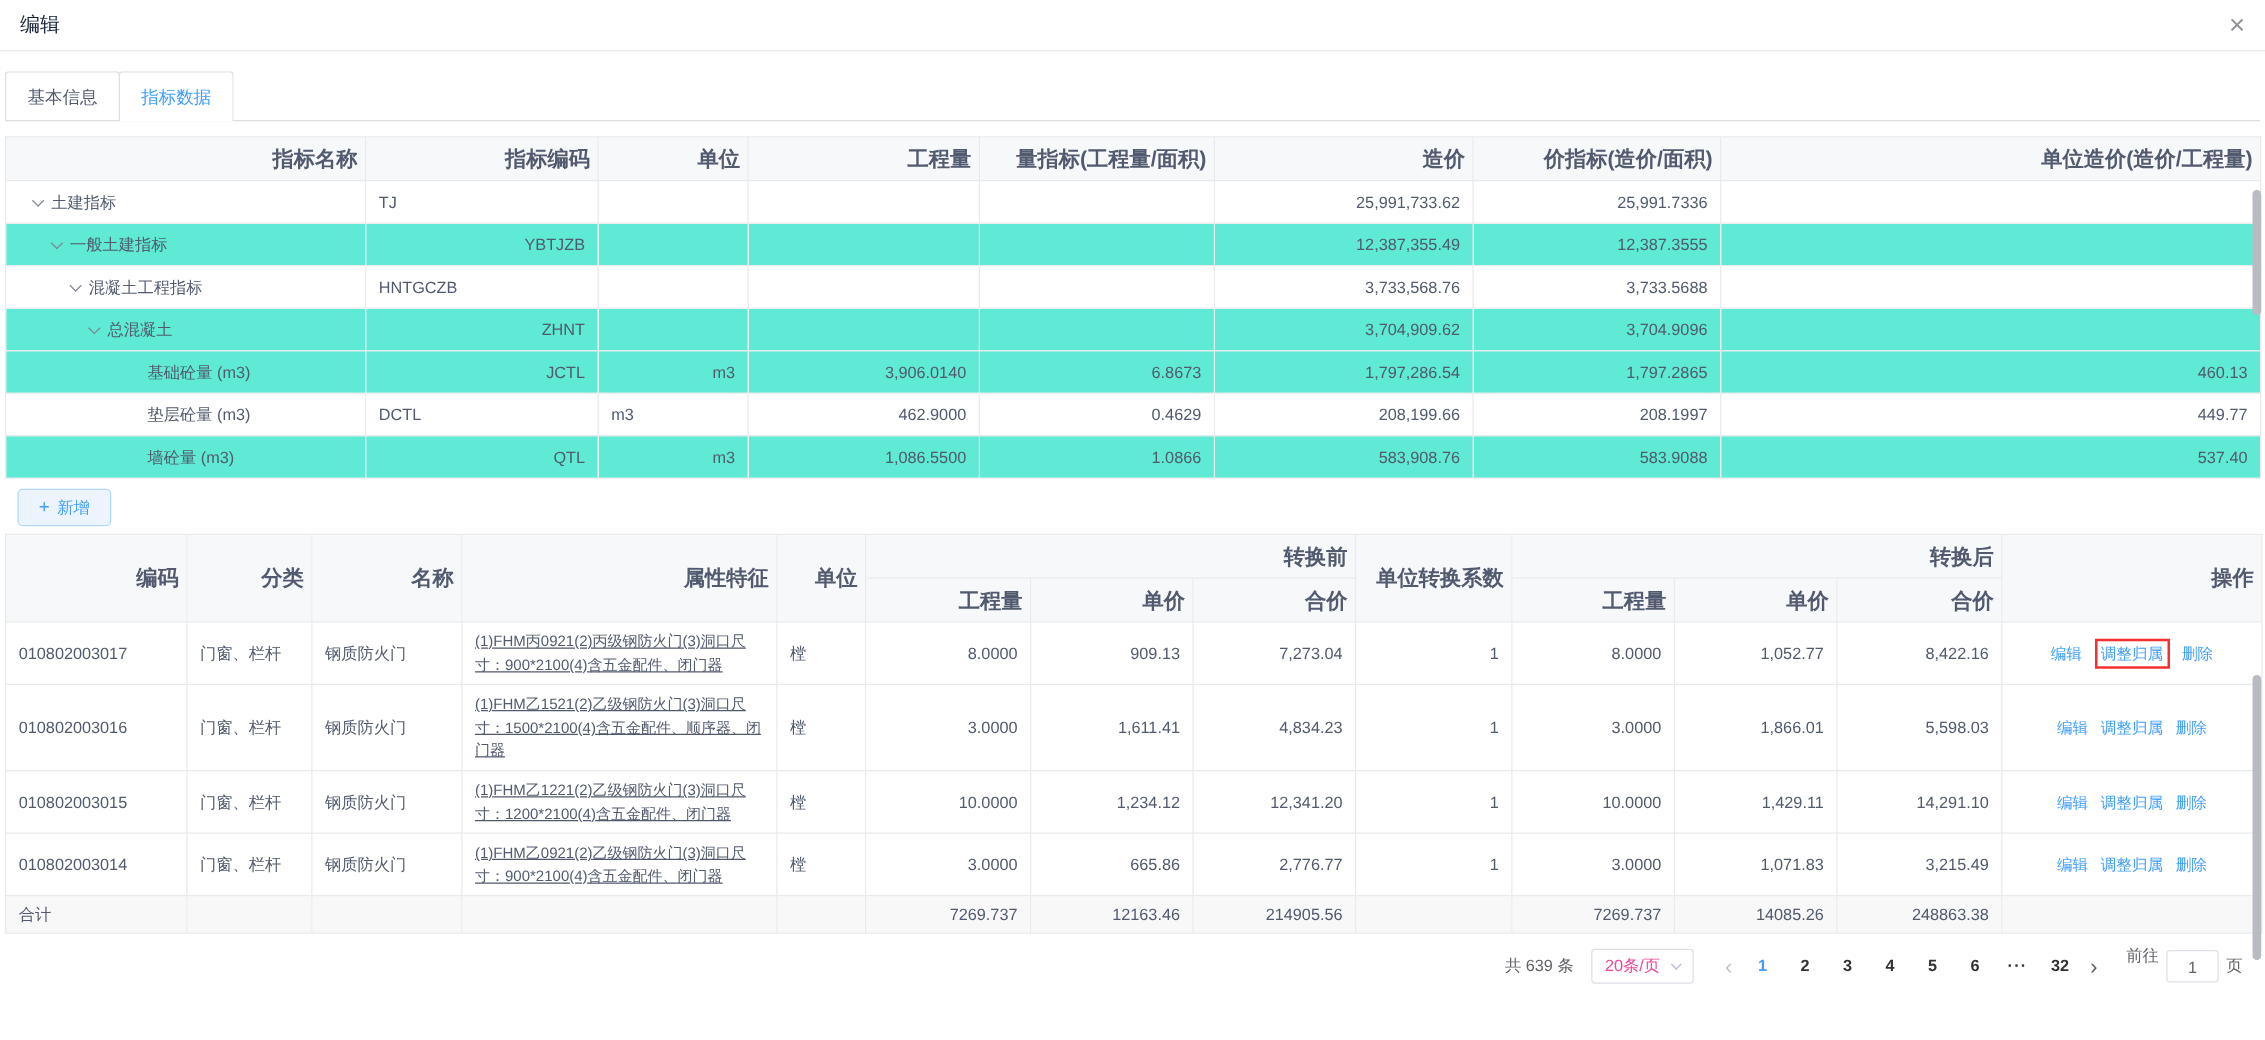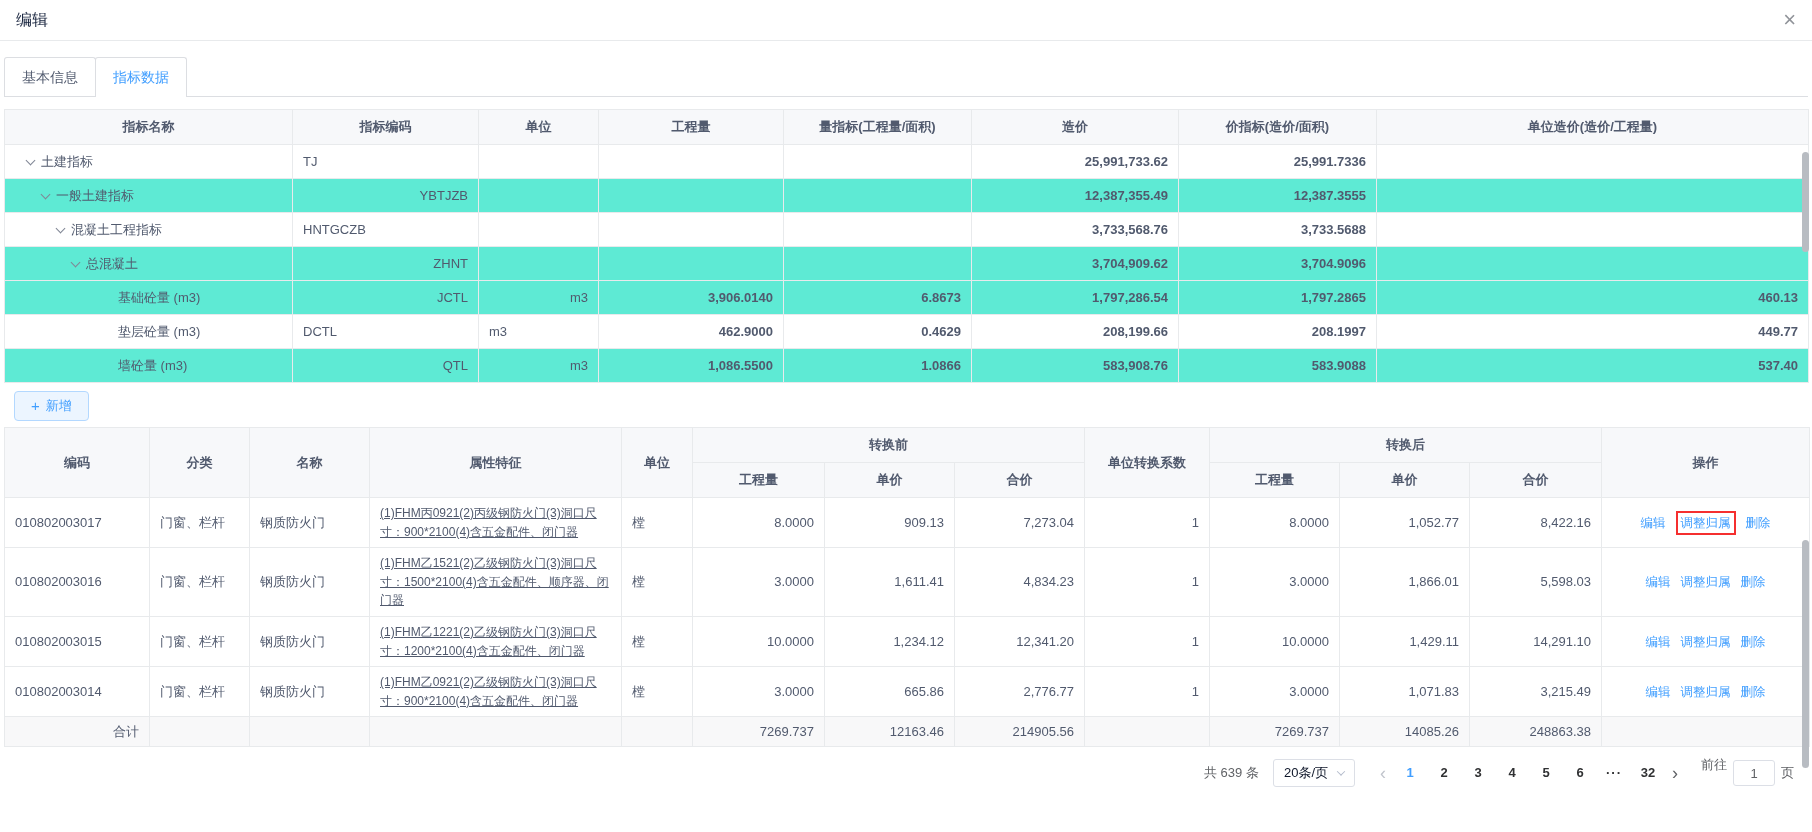--- a/index.html
+++ b/index.html
@@ -17,47 +17,47 @@
   
   .tabs { display:flex; margin-top:16px; border-bottom:1px solid #dcdee2; }
   .tab { height:39px; line-height:38px; padding:0 17px; border:1px solid #dcdee2; border-bottom:none;
     background:#fff; font-size:14px; color:#515a6e; cursor:pointer; border-radius:3px 3px 0 0; position:relative; }
   .tab + .tab { margin-left:-1px; }
   .tab.active { color:#409eff; }
   .tab.active::after { content:''; position:absolute; left:0; right:0; bottom:-1px; height:1px; background:#fff; }
   
   table { border-collapse:collapse; table-layout:fixed; width:1804px; }
   th, td { border:1px solid #e8eaec; overflow:hidden; }
-  th { background:#f7f8fa; font-weight:bold; color:#515a6e; font-size:13px; height:35px; padding:0 6px; text-align:center; }
+  th { background:#f7f8fa; font-weight:bold; color:#515a6e; font-size:17px; height:35px; padding:0 6px; text-align:right; }
   
   .t1 { margin-top:12px; }
   .t1 td { height:34px; padding:0 10px; font-size:13px; background:#fff; }
-  .t1 td.num { text-align:right;font-weight:bold; }
+  .t1 td.num { text-align:right; }
   .t1 tr.stripe td { background:#5eead4;text-align:right; }
   .tree { display:flex; align-items:center; }
   .chev { width:7px; height:7px; border-left:1px solid #808695; border-bottom:1px solid #808695;
     transform:rotate(-45deg); margin-right:7px; margin-bottom:3px; flex:none; }
   
   .add-btn { margin:8px 0 6px 10px; height:30px; padding:0 16px; background:#ecf5ff; border:1px solid #b3d8ff;
     color:#409eff; font-size:13px; border-radius:4px; display:inline-flex; align-items:center; gap:6px;
     cursor:pointer; font-family:inherit; }
   .add-btn .plus { font-size:15px; line-height:1; margin-top:-1px; }
   
   .t2 td { padding:6px 10px; font-size:13px; line-height:1.5; background:#fff; }
   .t2 td.attr { font-size:12px; line-height:1.55;text-decoration:underline; }
   .t2 td.num { text-align:right; }
   .t2 td.actions { text-align:center; padding:6px 2px; white-space:nowrap; }
   .link { color:#409eff; cursor:pointer; margin:0 5px; font-size:12.5px; white-space:nowrap; }
   .link.boxed { border:2px solid #f52f2f; padding:3px 3px; }
-  .t2 tfoot td { background:#f8f8f9; height:30px; padding:0 10px;text-align:right; }
+  .t2 tfoot td { background:#f8f8f9; height:30px; padding:0 10px; }
   
   .pagination { display:flex; align-items:center; justify-content:flex-end; margin-top:9px; padding-right:14px; color:#606266; }
   .pg-total { margin-right:14px; }
   .select { height:28px; border:1px solid #dcdfe6; border-radius:3px; display:inline-flex; align-items:center;
-    padding:0 10px; margin-right:18px; background:#fff; color:#0f172a; cursor:pointer; }
+    padding:0 10px; margin-right:18px; background:#fff; color:#ec4899; cursor:pointer; }
   .sel-chev { width:6px; height:6px; border-left:1px solid #b4bccc; border-bottom:1px solid #b4bccc;
     transform:rotate(-45deg) translate(1px,-1px); display:inline-block; margin-left:10px; }
   .pg-arrow { background:none; border:none; font-size:18px; padding:0 7px; cursor:pointer; line-height:28px; font-family:inherit; }
   .pg-arrow.prev { color:#c0c4cc; }
   .pg-arrow.next { color:#606266; }
   #page-list { list-style:none; display:flex; margin:0; padding:0; }
   #page-list li { min-width:30px; height:28px; line-height:28px; text-align:center; font-weight:600;
     color:#303133; cursor:pointer; margin:0 2px; font-size:13px; }
   #page-list li.active { color:#409eff; }
   #page-list li.dots { letter-spacing:1px; font-weight:bold; }

